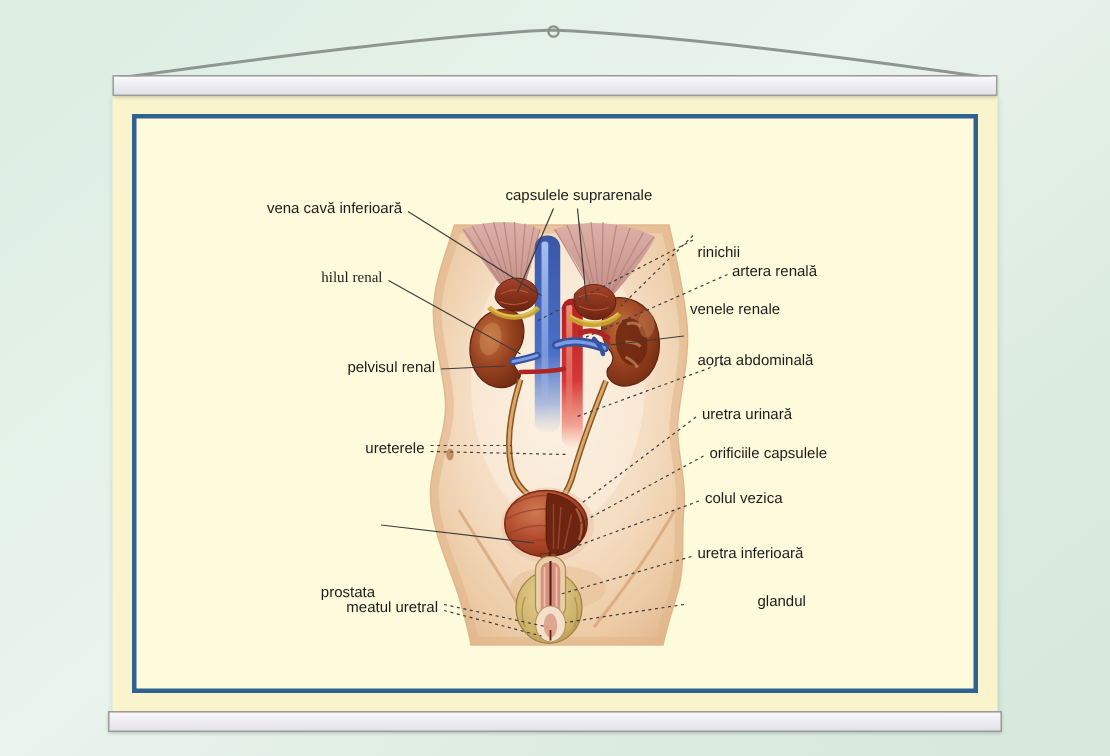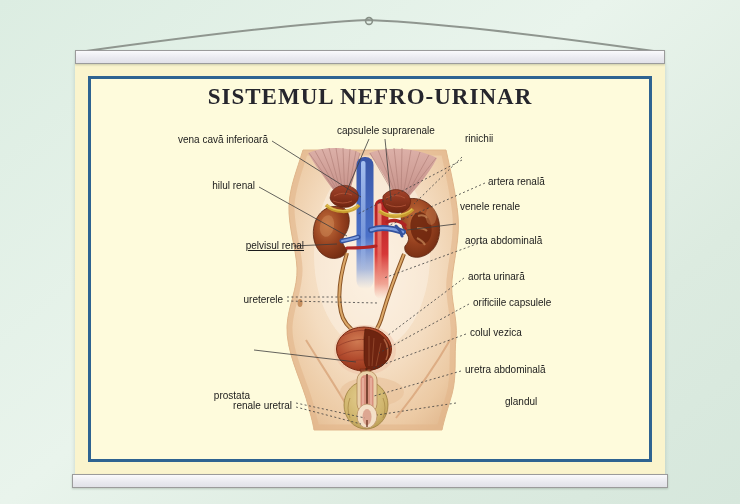--- a/index.html
+++ b/index.html
@@ -36,21 +36,20 @@
   .leader { stroke:#3c3c3c; stroke-width:0.8; fill:none; }
   .leader.dash { stroke-dasharray:2,2.4; }
 </style>
 </head>
 <body>
 
 <div class="scene">
 
   <div class="poster"></div>
   <div class="frame"></div>
-  <div class="title">SISTEMUL NEFRO-URINAR</div>
 
   <svg class="art" width="740" height="504" viewBox="0 0 740 504">
     <defs>
       <radialGradient id="skinGrad" cx="50%" cy="42%" r="68%">
         <stop offset="0%" stop-color="#fbf0de"></stop>
         <stop offset="55%" stop-color="#f4dcc0"></stop>
         <stop offset="85%" stop-color="#eccaa4"></stop>
         <stop offset="100%" stop-color="#e3bb92"></stop>
       </radialGradient>
       <radialGradient id="kidGrad" cx="38%" cy="35%" r="75%">
@@ -266,32 +265,32 @@
       <line class="leader dash" x1="482" y1="242" x2="384" y2="278"></line>
       <line class="leader dash" x1="464" y1="278" x2="387" y2="336"></line>
       <line class="leader dash" x1="469" y1="304" x2="379" y2="353"></line>
       <line class="leader dash" x1="466" y1="334" x2="371" y2="369"></line>
       <line class="leader dash" x1="461" y1="371" x2="374" y2="396"></line>
       <line class="leader dash" x1="456" y1="403" x2="377" y2="415"></line>
     </g>
   </svg>
 
   <div class="lbl" style="top:134px; right:472px;">vena cavă inferioară</div>
-  <div class="lbl" style="top:180px; right:485px;">hilul renal</div>
-  <div class="lbl" style="top:240px; right:436px;text-decoration:underline;">pelvisul renal</div>
+  <div class="lbl" style="top:180px; right:485px;font-family:Liberation Serif, serif;">hilul renal</div>
+  <div class="lbl" style="top:240px; right:450px;">pelvisul renal</div>
   <div class="lbl" style="top:294px; right:457px;">ureterele</div>
   <div class="lbl" style="top:344px; right:490px;margin-top:46px;">prostata</div>
-  <div class="lbl" style="top:400px; right:448px;">renale uretral</div>
+  <div class="lbl" style="top:400px; right:448px;">meatul uretral</div>
 
   <div class="lbl" style="top:125px; left:337px;">capsulele suprarenale</div>
-  <div class="lbl" style="top:133px; left:465px;">rinichii</div>
+  <div class="lbl" style="top:163px; left:465px;">rinichii</div>
   <div class="lbl" style="top:176px; left:488px;text-align:right;">artera renală</div>
   <div class="lbl" style="top:201px; left:460px;">venele renale</div>
   <div class="lbl" style="top:235px; left:465px;">aorta abdominală</div>
-  <div class="lbl" style="top:271px; left:468px;">aorta urinară</div>
+  <div class="lbl" style="top:271px; left:468px;">uretra urinară</div>
   <div class="lbl" style="top:297px; left:473px;">orificiile capsulele</div>
   <div class="lbl" style="top:327px; left:470px;">colul vezica</div>
-  <div class="lbl" style="top:364px; left:465px;">uretra abdominală</div>
+  <div class="lbl" style="top:364px; left:465px;">uretra inferioară</div>
   <div class="lbl" style="top:396px; left:460px;margin-left:45px;">glandul</div>
 
   <div class="rail top"></div>
   <div class="rail bottom"></div>
 </div>
 
 </body></html>

